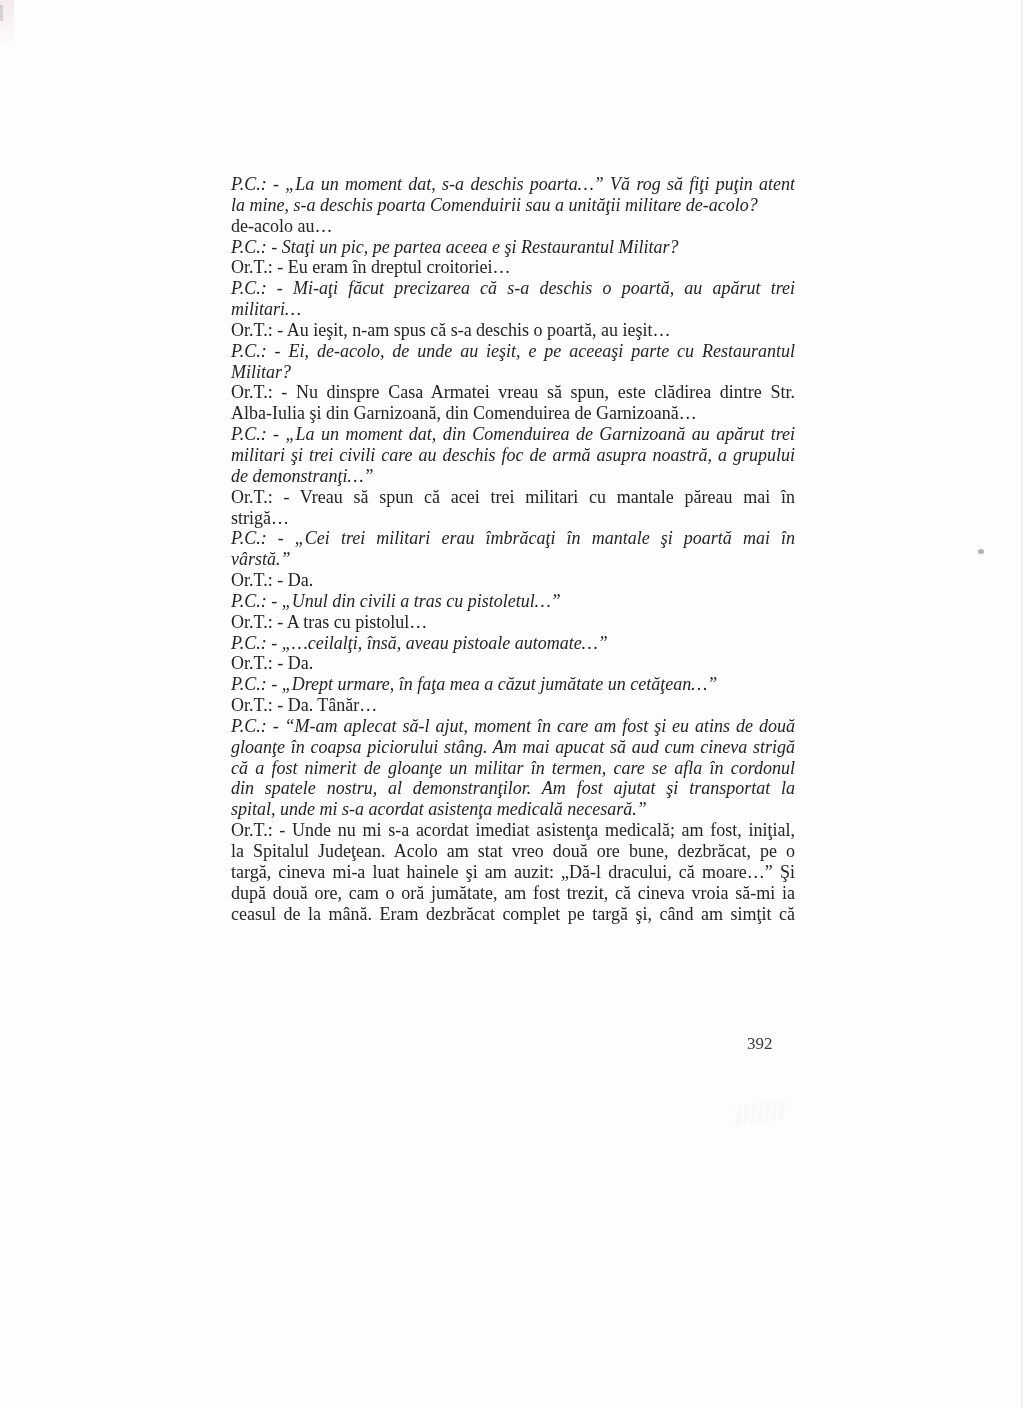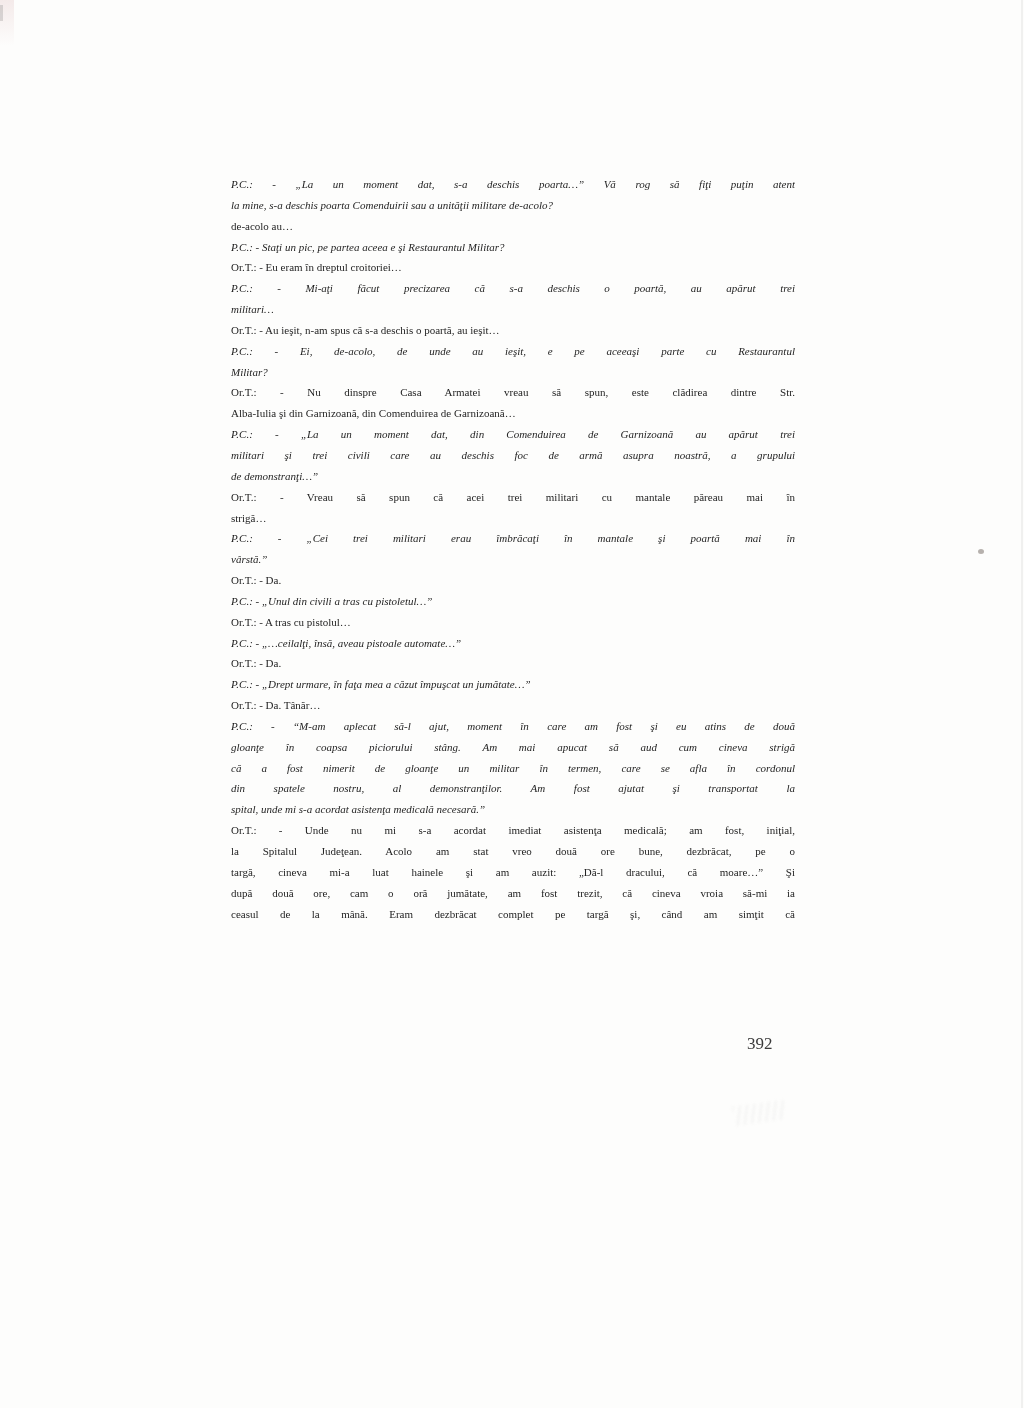--- a/index.html
+++ b/index.html
@@ -12,21 +12,21 @@
     overflow:hidden;
   }
   .text-block {
     position:absolute;
     left:231px; top:174px;
     width:564px;
   }
   .line {
     height:20.85px;
     line-height:20.85px;
-    font-size:11px;
+    font-size:18px;
     overflow:hidden;
     white-space:normal;
     text-align:left;
     color:#242424;
   }
   .line.it { font-style:italic; }
   .line.j  { text-align:justify; text-align-last:justify; }
   .page-number {
     position:absolute;
     left:747px; top:1022px;
@@ -92,21 +92,21 @@
       <div class="line it">de demonstranţi…”</div>
       <div class="line j">Or.T.: - Vreau să spun că acei trei militari cu mantale păreau mai în</div>
       <div class="line">strigă…</div>
       <div class="line it j">P.C.: - „Cei trei militari erau îmbrăcaţi în mantale şi poartă mai în</div>
       <div class="line it">vârstă.”</div>
       <div class="line">Or.T.: - Da.</div>
       <div class="line it">P.C.: - „Unul din civili a tras cu pistoletul…”</div>
       <div class="line">Or.T.: - A tras cu pistolul…</div>
       <div class="line it">P.C.: - „…ceilalţi, însă, aveau pistoale automate…”</div>
       <div class="line">Or.T.: - Da.</div>
-      <div class="line it">P.C.: - „Drept urmare, în faţa mea a căzut împuşcat un jumătate…”</div>
+      <div class="line it">P.C.: - „Drept urmare, în faţa mea a căzut jumătate un cetăţean…”</div>
       <div class="line">Or.T.: - Da. Tânăr…</div>
       <div class="line it j">P.C.: - “M-am aplecat să-l ajut, moment în care am fost şi eu atins de două</div>
       <div class="line it j">gloanţe în coapsa piciorului stâng. Am mai apucat să aud cum cineva strigă</div>
       <div class="line it j">că a fost nimerit de gloanţe un militar în termen, care se afla în cordonul</div>
       <div class="line it j">din spatele nostru, al demonstranţilor. Am fost ajutat şi transportat la</div>
       <div class="line it">spital, unde mi s-a acordat asistenţa medicală necesară.”</div>
       <div class="line j">Or.T.: - Unde nu mi s-a acordat imediat asistenţa medicală; am fost, iniţial,</div>
       <div class="line j">la Spitalul Judeţean. Acolo am stat vreo două ore bune, dezbrăcat, pe o</div>
       <div class="line j">targă, cineva mi-a luat hainele şi am auzit: „Dă-l dracului, că moare…” Şi</div>
       <div class="line j">după două ore, cam o oră jumătate, am fost trezit, că cineva vroia să-mi ia</div>

